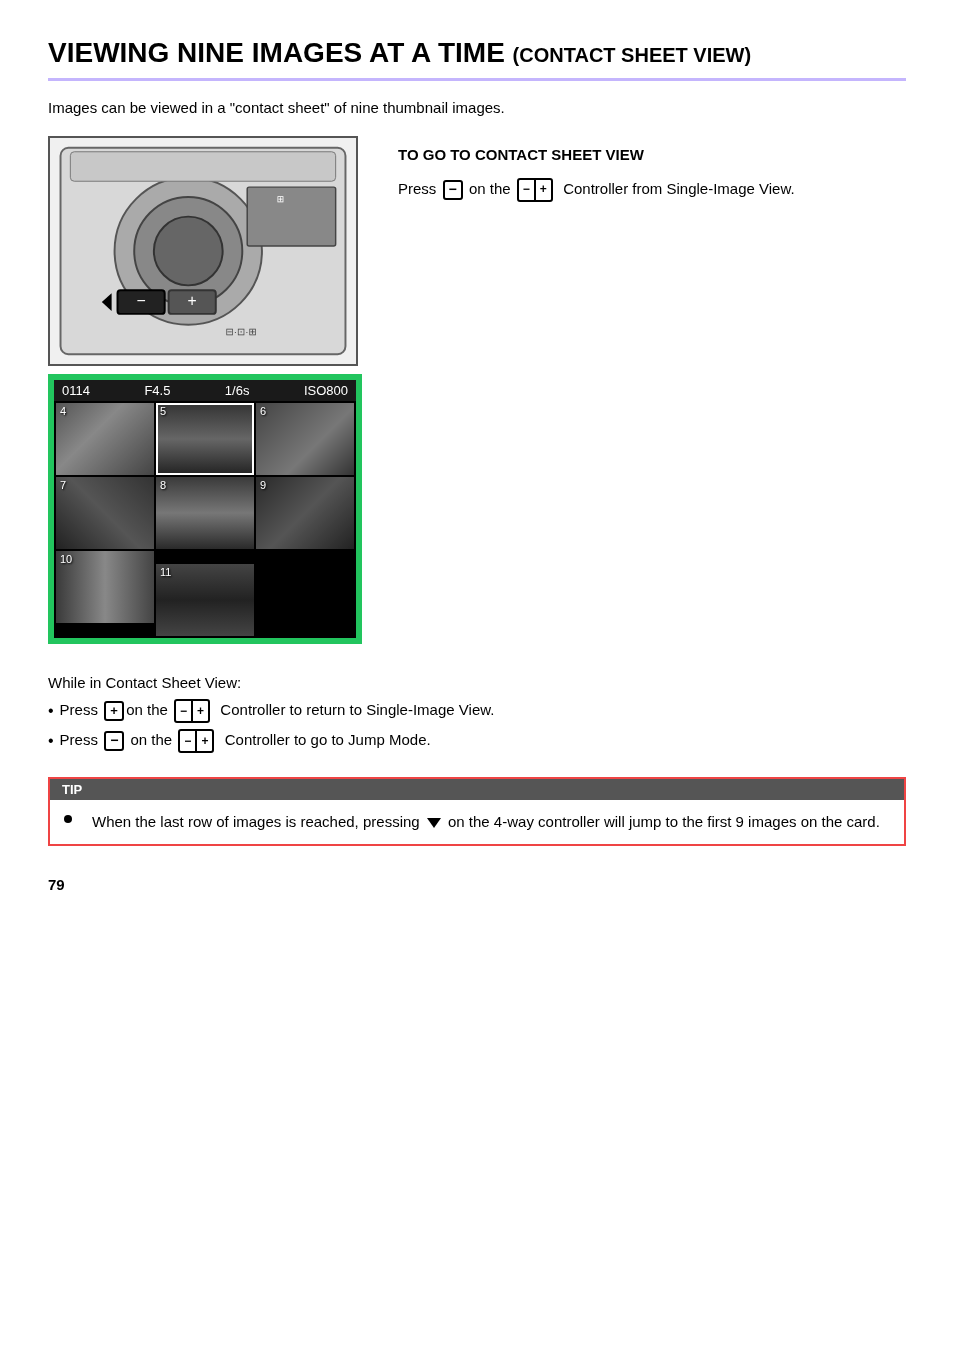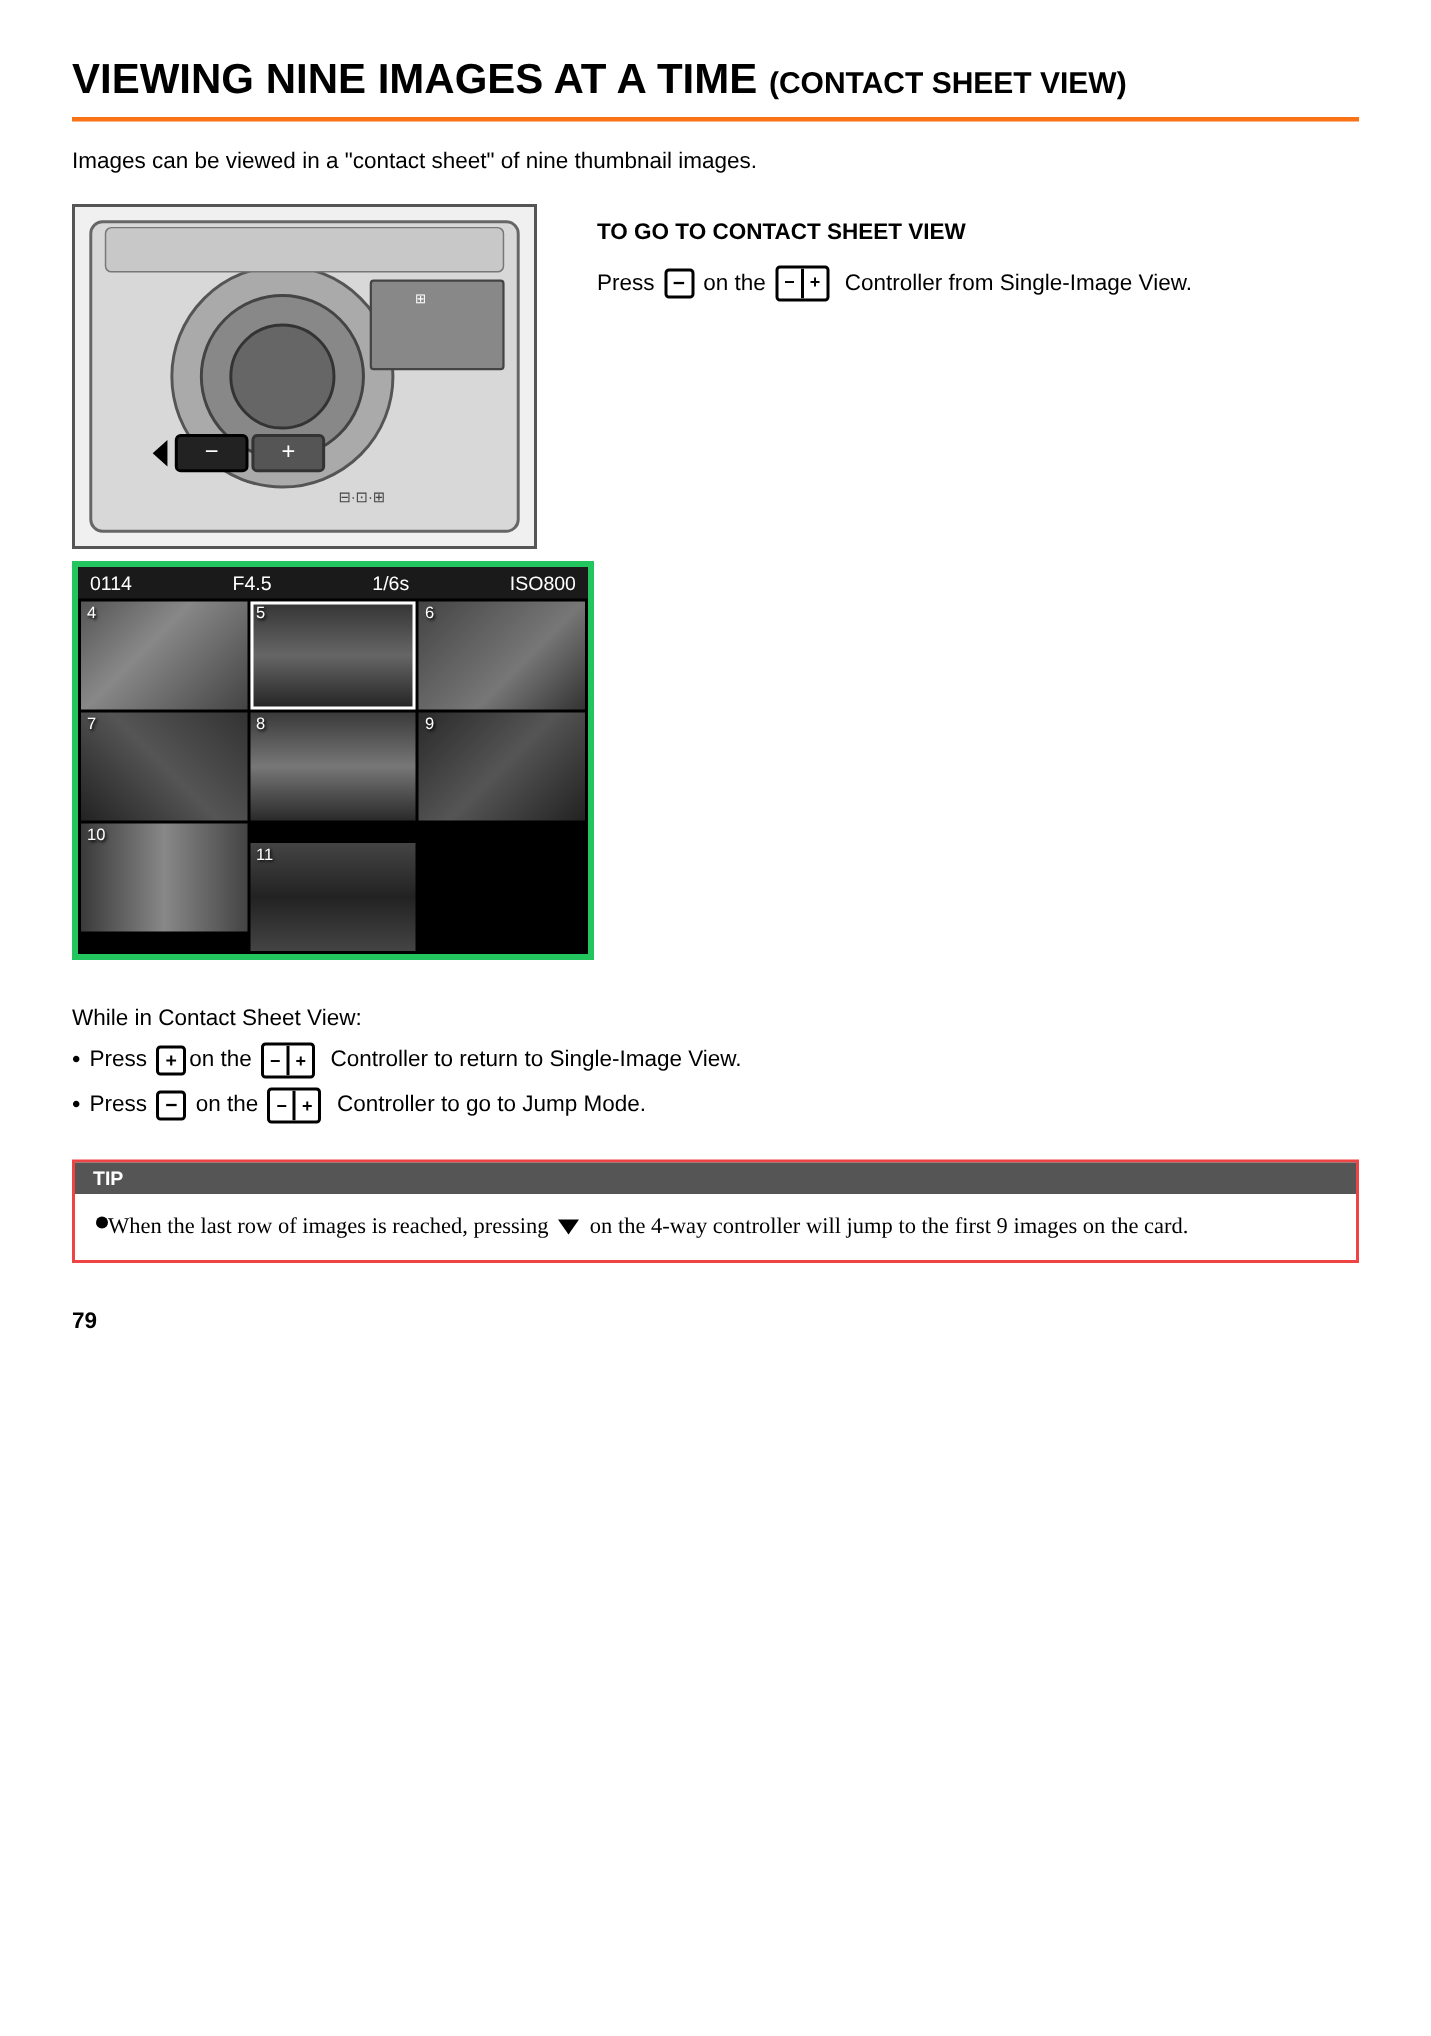--- a/index.html
+++ b/index.html
@@ -10,21 +10,21 @@
       font-family: Arial, Helvetica, sans-serif;
       font-size: 15px;
       color: #000000;
       padding: 36px 48px 36px 48px;
     }
 
     
     .page-title {
       font-size: 28px;
       font-weight: 900;
-      border-bottom: 3px solid #f97316;
+      border-bottom: 3px solid #c4b5fd;
       padding-bottom: 8px;
       margin-bottom: 18px;
       line-height: 1.2;
     }
     .page-title .normal-weight {
       font-size: 20px;
       font-weight: 700;
     }
 
     .intro-text {
@@ -54,23 +54,23 @@
       height: 230px;
       border: 2px solid #555;
       background: #f0f0f0;
       position: relative;
       margin-bottom: 8px;
       overflow: hidden;
     }
 
     
     .contact-sheet {
-      width: 348px;
+      width: 314px;
       background: #1a1a1a;
-      border: 4px solid #22c55e;
+      border: 6px solid #22c55e;
     }
 
     .cs-header {
       background: #1a1a1a;
       color: #ffffff;
       display: flex;
       justify-content: space-between;
       align-items: center;
       padding: 3px 8px;
       font-size: 13px;
@@ -238,22 +238,21 @@
 
     .tip-body {
       padding: 10px 14px;
       font-size: 15px;
       line-height: 1.6;
     }
 
     .tip-body .tip-bullet {
       display: flex;
       align-items: flex-start;
-      gap: 0;
-      font-family: Liberation Serif, serif;
+      gap: 20px;
     }
 
     .tip-bullet-dot {
       width: 8px;
       height: 8px;
       background: #000;
       border-radius: 50%;
       margin-top: 5px;
       flex-shrink: 0;
     }

